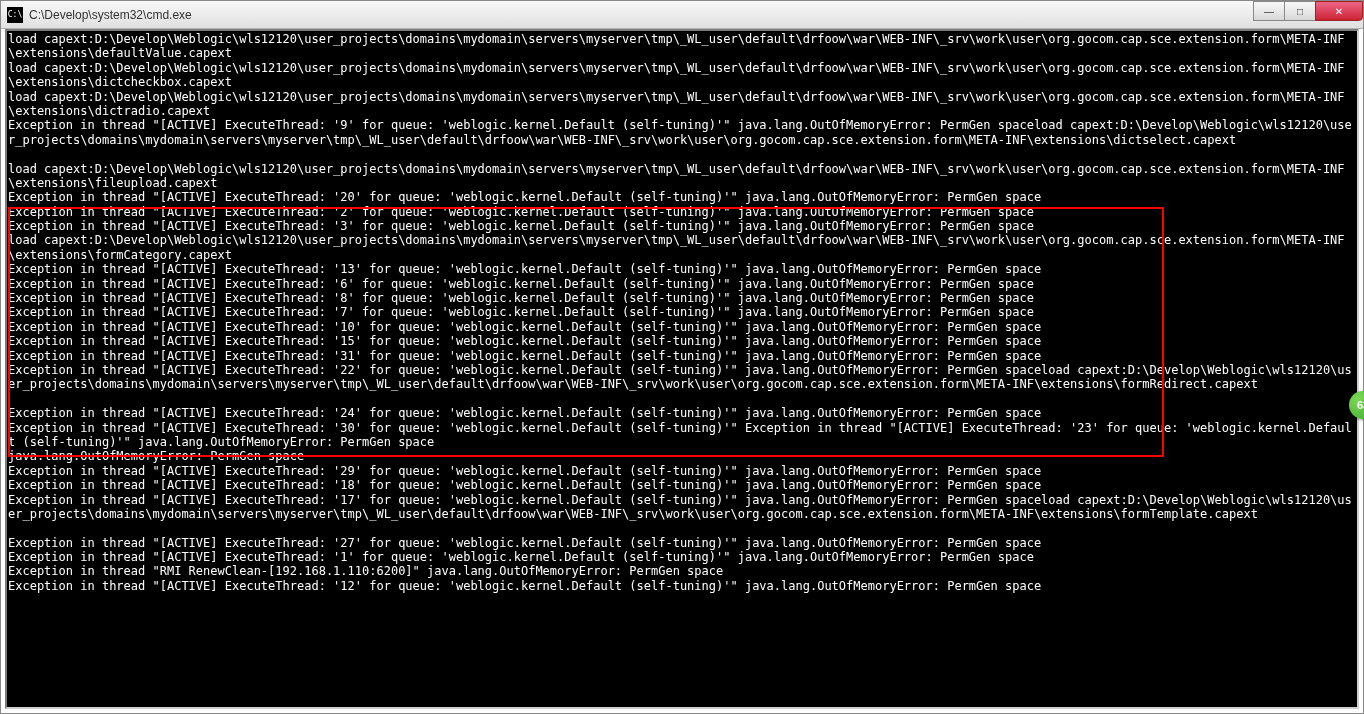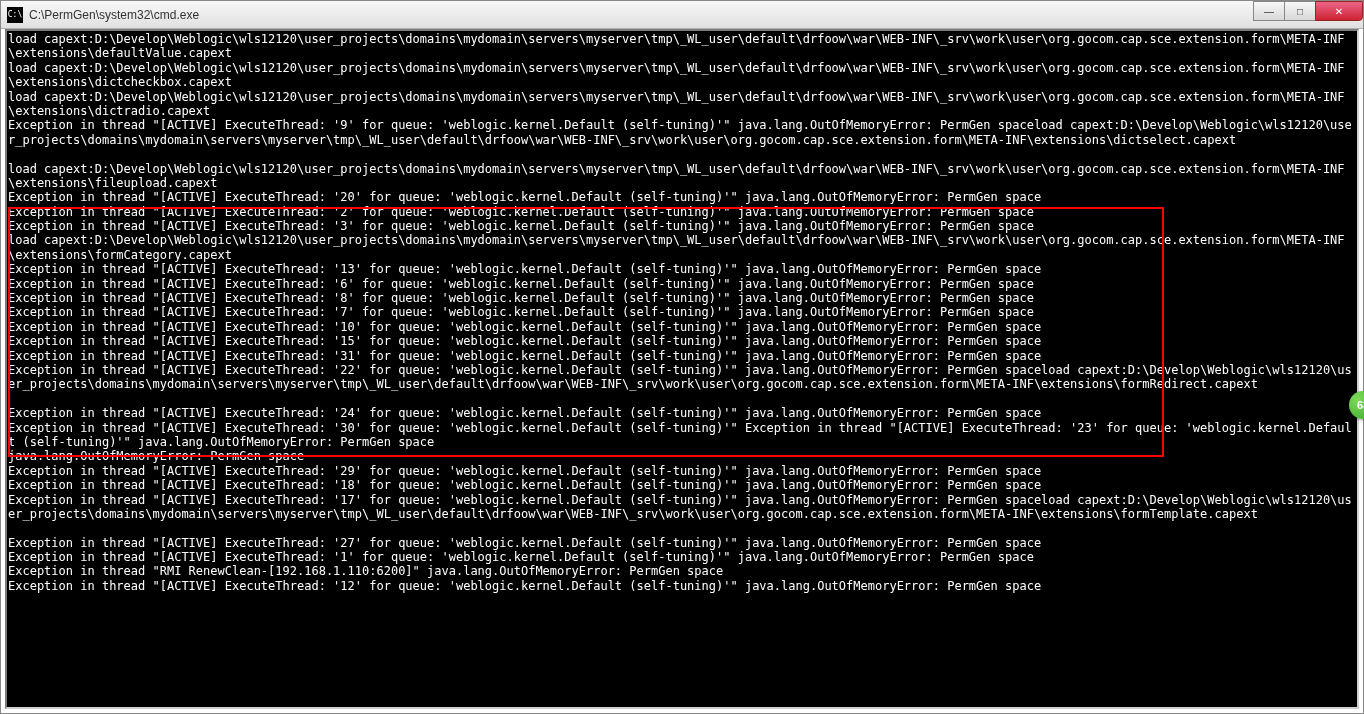--- a/index.html
+++ b/index.html
@@ -119,21 +119,21 @@
     box-shadow: 0 1px 3px rgba(0,0,0,0.4);
     font-weight: bold;
   }
 </style>
 </head>
 <body>
 
 <div class="window">
   <div class="titlebar">
     <span class="icon">C:\</span>
-    <span class="title">C:\PermGen\system32\cmd.exe</span>
+    <span class="title">C:\Develop\system32\cmd.exe</span>
     <div class="win-controls">
       <div class="win-btn">—</div>
       <div class="win-btn">□</div>
       <div class="win-btn close">✕</div>
     </div>
   </div>
 
   <div class="console-area">
     <div class="console" id="console">load capext:D:\Develop\Weblogic\wls12120\user_projects\domains\mydomain\servers\myserver\tmp\_WL_user\default\drfoow\war\WEB-INF\_srv\work\user\org.gocom.cap.sce.extension.form\META-INF\extensions\defaultValue.capext
 load capext:D:\Develop\Weblogic\wls12120\user_projects\domains\mydomain\servers\myserver\tmp\_WL_user\default\drfoow\war\WEB-INF\_srv\work\user\org.gocom.cap.sce.extension.form\META-INF\extensions\dictcheckbox.capext

